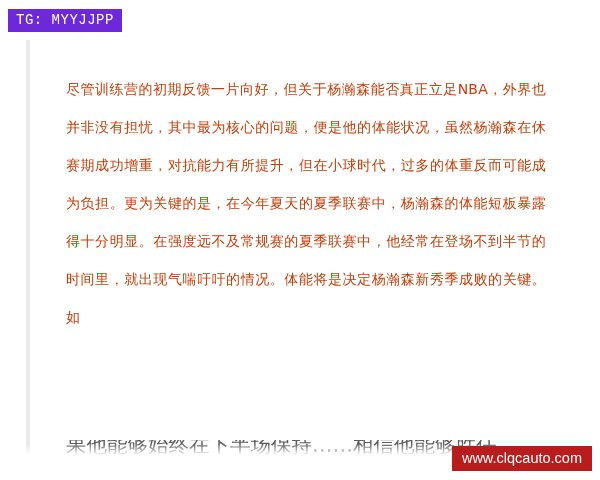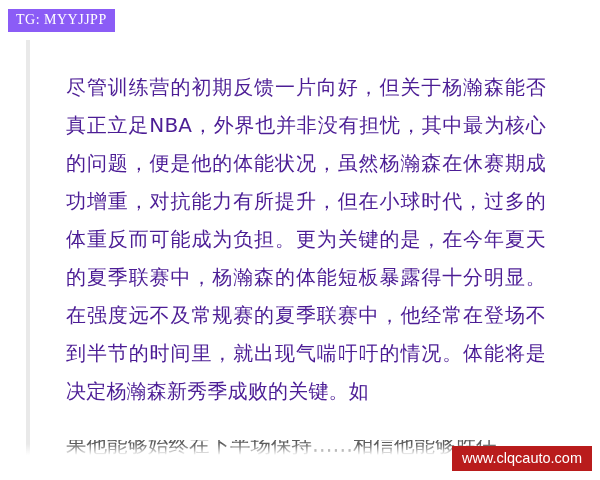--- a/index.html
+++ b/index.html
@@ -18,26 +18,26 @@
     width: 600px;
     height: 480px;
     background: #ffffff;
     box-sizing: border-box;
   }
   
   .tg-badge {
     position: absolute;
     left: 8px;
     top: 9px;
-    background: #8b5cf6;
+    background: #6d28d9;
     color: #ffffff;
     font-size: 14px;
     letter-spacing: 0.5px;
     padding: 3px 8px 4px 8px;
-    font-family: Liberation Serif, serif;
+    font-family: Liberation Mono, monospace;
     white-space: nowrap;
     z-index: 5;
   }
   
   .article {
     position: absolute;
     left: 0;
     top: 40px;
     width: 600px;
     height: 420px;
@@ -48,25 +48,25 @@
     position: absolute;
     left: 26px;
     top: 0px;
     width: 4px;
     height: 420px;
     background: #e9e9e9;
   }
   .paragraph {
     position: absolute;
     left: 66px;
-    top: 8px;
+    top: 16px;
     width: 480px;
-    font-size: 20px;
+    font-size: 14px;
     line-height: 38px;
-    color: #4c1d95;
+    color: #c2410c;
     text-align: justify;
     text-justify: inter-ideograph;
     font-family: "DejaVu Sans", sans-serif;
     letter-spacing: 0.2px;
   }
   
   .clipped-line-wrap {
     position: absolute;
     left: 66px;
     top: 400px;

